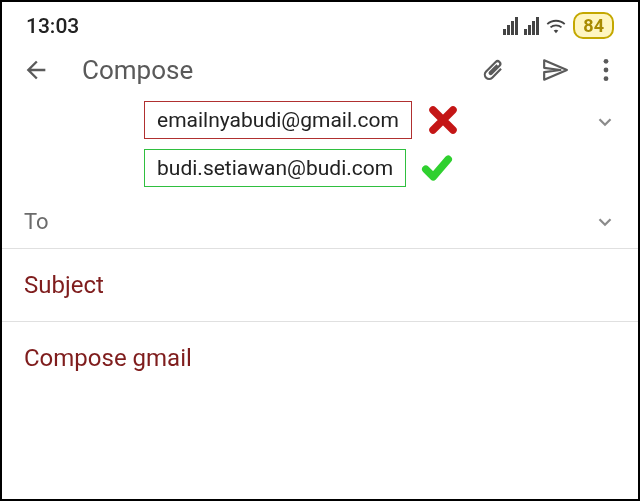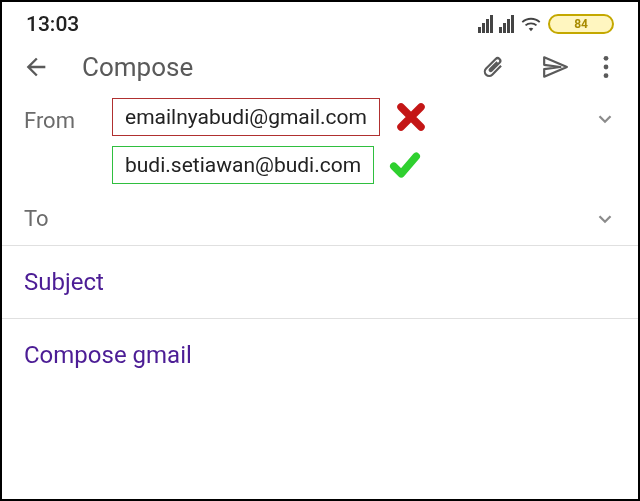--- a/index.html
+++ b/index.html
@@ -2,41 +2,41 @@
 <html><head>
   <meta charset="utf-8">
   <style>
     * { box-sizing: border-box; margin: 0; padding: 0; }
     body { font-family: -apple-system, 'Segoe UI', Roboto, Arial, sans-serif; background: #fff; width: 640px; height: 501px; border: 2px solid #000; overflow: hidden; }
     .status-bar { display: flex; justify-content: space-between; align-items: center; padding: 10px 24px 8px; font-size: 21px; font-weight: 500; color: #222; }
     .status-right { display: flex; align-items: center; gap: 6px; }
     .signal-bars { display: inline-flex; align-items: flex-end; gap: 1px; }
     .bar { width: 3px; background: #444; display: inline-block; }
     .wifi-svg { width: 22px; height: 18px; }
-    .battery-badge { border: 2px solid #c4a800; border-radius: 10px; padding: 1px 24px; font-size: 12px; font-weight: 700; color: #a88b00; background: #fff6c0; }
+    .battery-badge { border: 2px solid #c4a800; border-radius: 10px; padding: 1px 8px; font-size: 18px; font-weight: 700; color: #a88b00; background: #fff6c0; }
     .toolbar { display: flex; align-items: center; padding: 8px 20px 12px 20px; }
     .back-area { width: 60px; display: flex; align-items: center; }
     .title { font-size: 26px; color: #5a5a5a; font-weight: 400; flex: 1; }
     .toolbar-actions { display: flex; align-items: center; gap: 32px; padding-right: 8px; }
     .icon-btn { color: #5a5a5a; }
     .row { display: flex; align-items: center; padding: 14px 22px; min-height: 52px; }
     .row-label { width: 88px; font-size: 22px; color: #6b6b6b; }
-    .row-content { flex: 1; display: flex; align-items: center; gap: 10px; }
+    .row-content { flex: 1; display: flex; align-items: center; gap: 10px; justify-content: center; }
     .email-box { border: 1px solid; padding: 6px 12px; font-size: 21px; color: #222; background: #fff; }
     .box-red { border-color: #b03030; }
     .box-green { border-color: #2fbf3f; }
     .chevron-area { width: 36px; display: flex; justify-content: flex-end; align-items: center; color: #8b8b8b; }
     .from-row { align-items: flex-start; padding-top: 4px; padding-bottom: 8px; }
     .from-row .row-label { padding-top: 10px; }
     .from-row .chevron-area { padding-top: 10px; }
     .from-stack { display: flex; flex-direction: column; gap: 10px; }
     .from-line { display: flex; align-items: center; gap: 14px; }
     .mark { width: 34px; height: 30px; }
     .divider { height: 1px; background: #e0e0e0; margin: 0 0; }
-    .placeholder-text { font-size: 24px; color: #4c1d95; }
+    .placeholder-text { font-size: 24px; color: #7f1d1d; }
     .pad-row { padding: 22px 22px; }
   </style>
 </head>
 <body>
 
 <div class="status-bar">
   <span>13:03</span>
   <div class="status-right">
     <span class="signal-bars">
       <span class="bar" style="height:6px"></span>
@@ -75,21 +75,20 @@
     </svg>
     <svg width="8" height="26" viewBox="0 0 6 24" class="icon-btn">
       <circle cx="3" cy="4" r="2.2" fill="currentColor"></circle>
       <circle cx="3" cy="12" r="2.2" fill="currentColor"></circle>
       <circle cx="3" cy="20" r="2.2" fill="currentColor"></circle>
     </svg>
   </div>
 </div>
 
 <div class="row from-row">
-  <div class="row-label">From</div>
   <div class="row-content">
     <div class="from-stack">
       <div class="from-line">
         <div class="email-box box-red">emailnyabudi@gmail.com</div>
         <svg class="mark" viewBox="0 0 24 24">
           <path d="M4 4 L20 20 M20 4 L4 20" stroke="#c41616" stroke-width="6" stroke-linecap="round"></path>
         </svg>
       </div>
       <div class="from-line">
         <div class="email-box box-green">budi.setiawan@budi.com</div>

